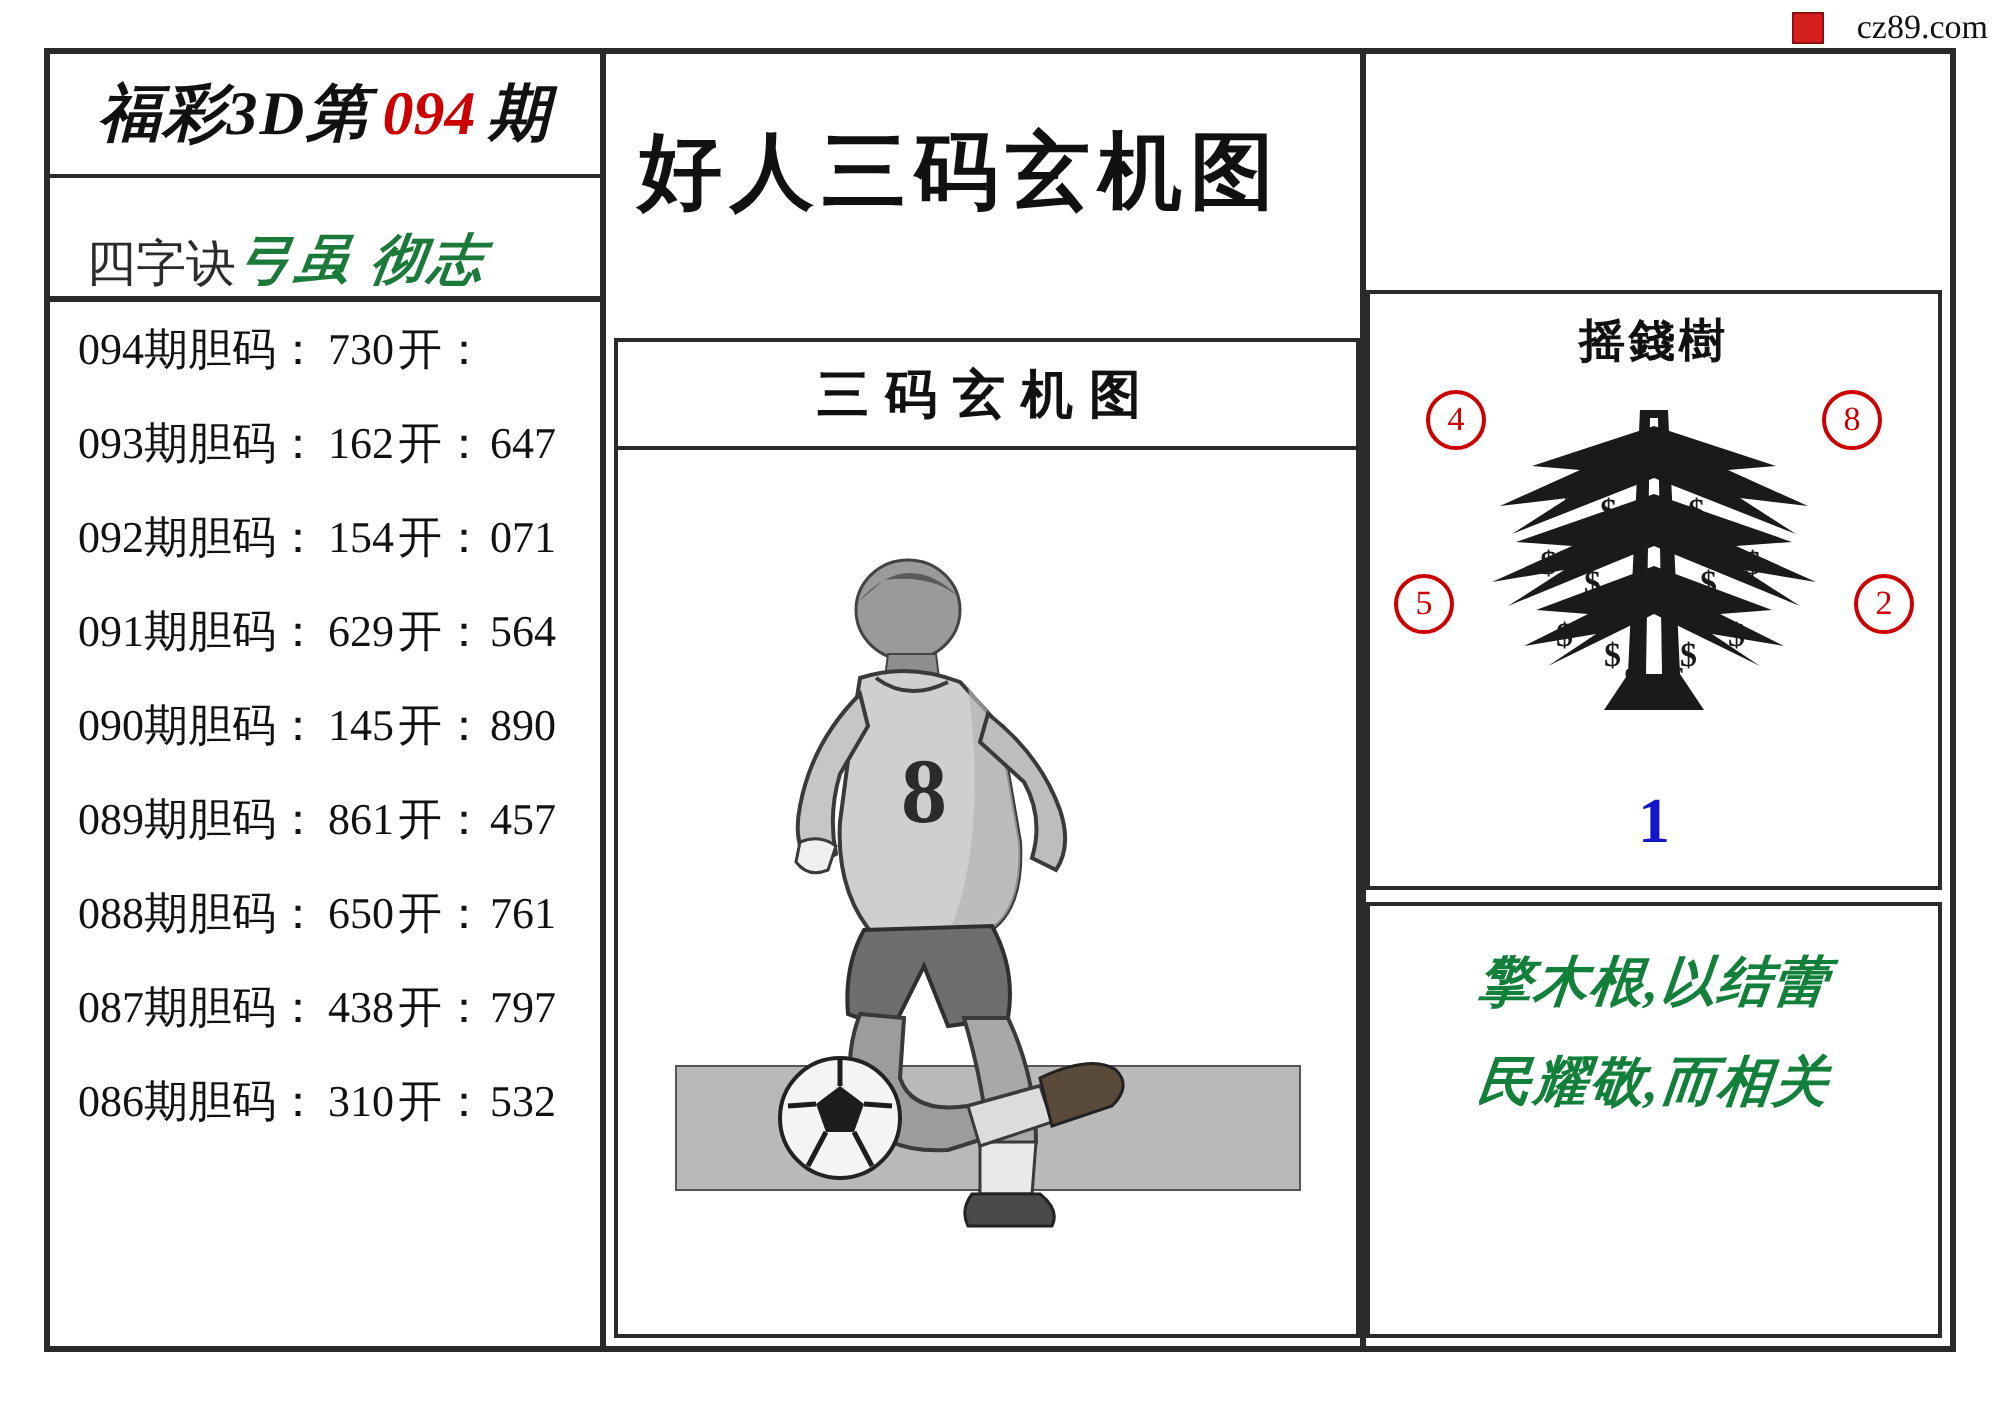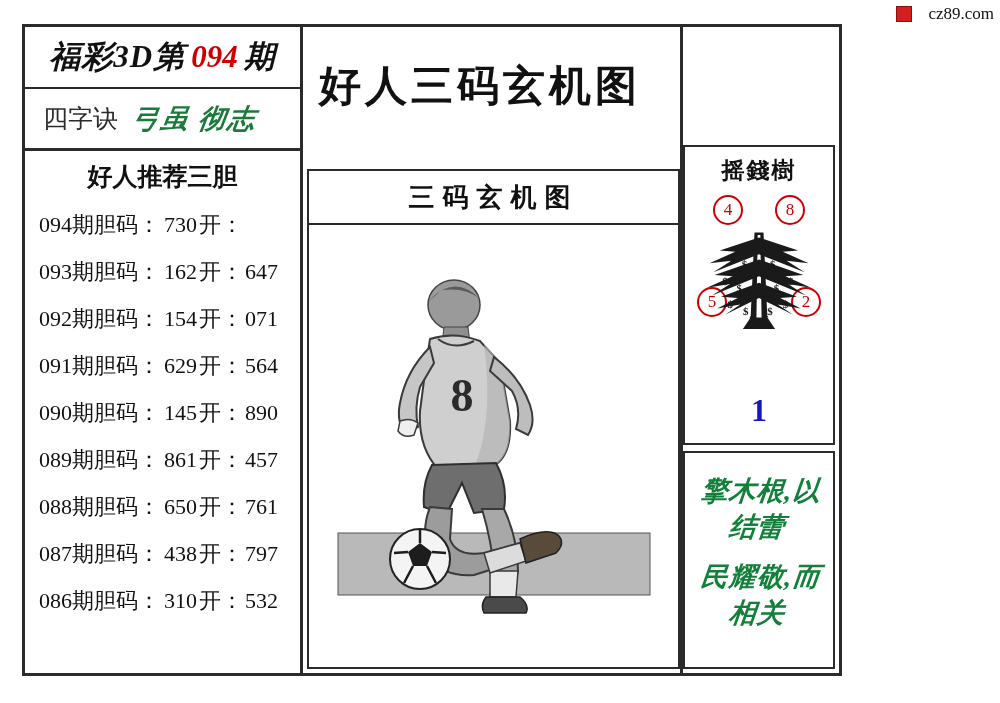--- a/index.html
+++ b/index.html
@@ -34,21 +34,21 @@
     background: #d41f1f;
     border: 1px solid #8c1010;
     display: inline-block;
   }
 
   
   #page-frame {
     position: absolute;
     left: 22px;
     top: 24px;
-    width: 820px;
+    width: 956px;
     height: 652px;
     border: 3px solid #2b2b2b;
     background: #ffffff;
     box-sizing: border-box;
     display: flex;
   }
 
   
   #left-col {
     width: 278px;
@@ -80,24 +80,24 @@
     font-weight: bold;
     font-style: italic;
     font-size: 31px;
     color: #cc0000;
   }
 
   #slogan-row {
     height: 62px;
     border-bottom: 3px solid #2b2b2b;
     display: flex;
-    align-items: center;
+    align-items: flex-end;
     padding-left: 18px;
     box-sizing: border-box;
-    gap: 14px;
+    gap: 1px;
   }
   #slogan-label {
     font-size: 25px;
     color: #2b2b2b;
     font-family: "Liberation Serif", serif;
   }
   #slogan-art {
     font-size: 27px;
     color: #1b7a3a;
     font-family: "Liberation Serif", serif;
@@ -322,21 +322,20 @@
       <span class="issue-part">福彩3D第</span>
       <span class="issue-num">094</span>
       <span class="issue-part">期</span>
     </div>
 
     <div id="slogan-row">
       <span id="slogan-label">四字诀</span>
       <span id="slogan-art">弓虽 彻志</span>
     </div>
 
-    <div id="rec-title">好人推荐三胆</div>
 
     <div id="history-list">
 
       <div class="hist-row">
         <span class="hist-label">094</span>
         <span class="hist-label">期胆码：</span>
         <span class="hist-dan">730</span>
         <span class="hist-open-label">开：</span>
         <span class="hist-open"></span>
       </div>

